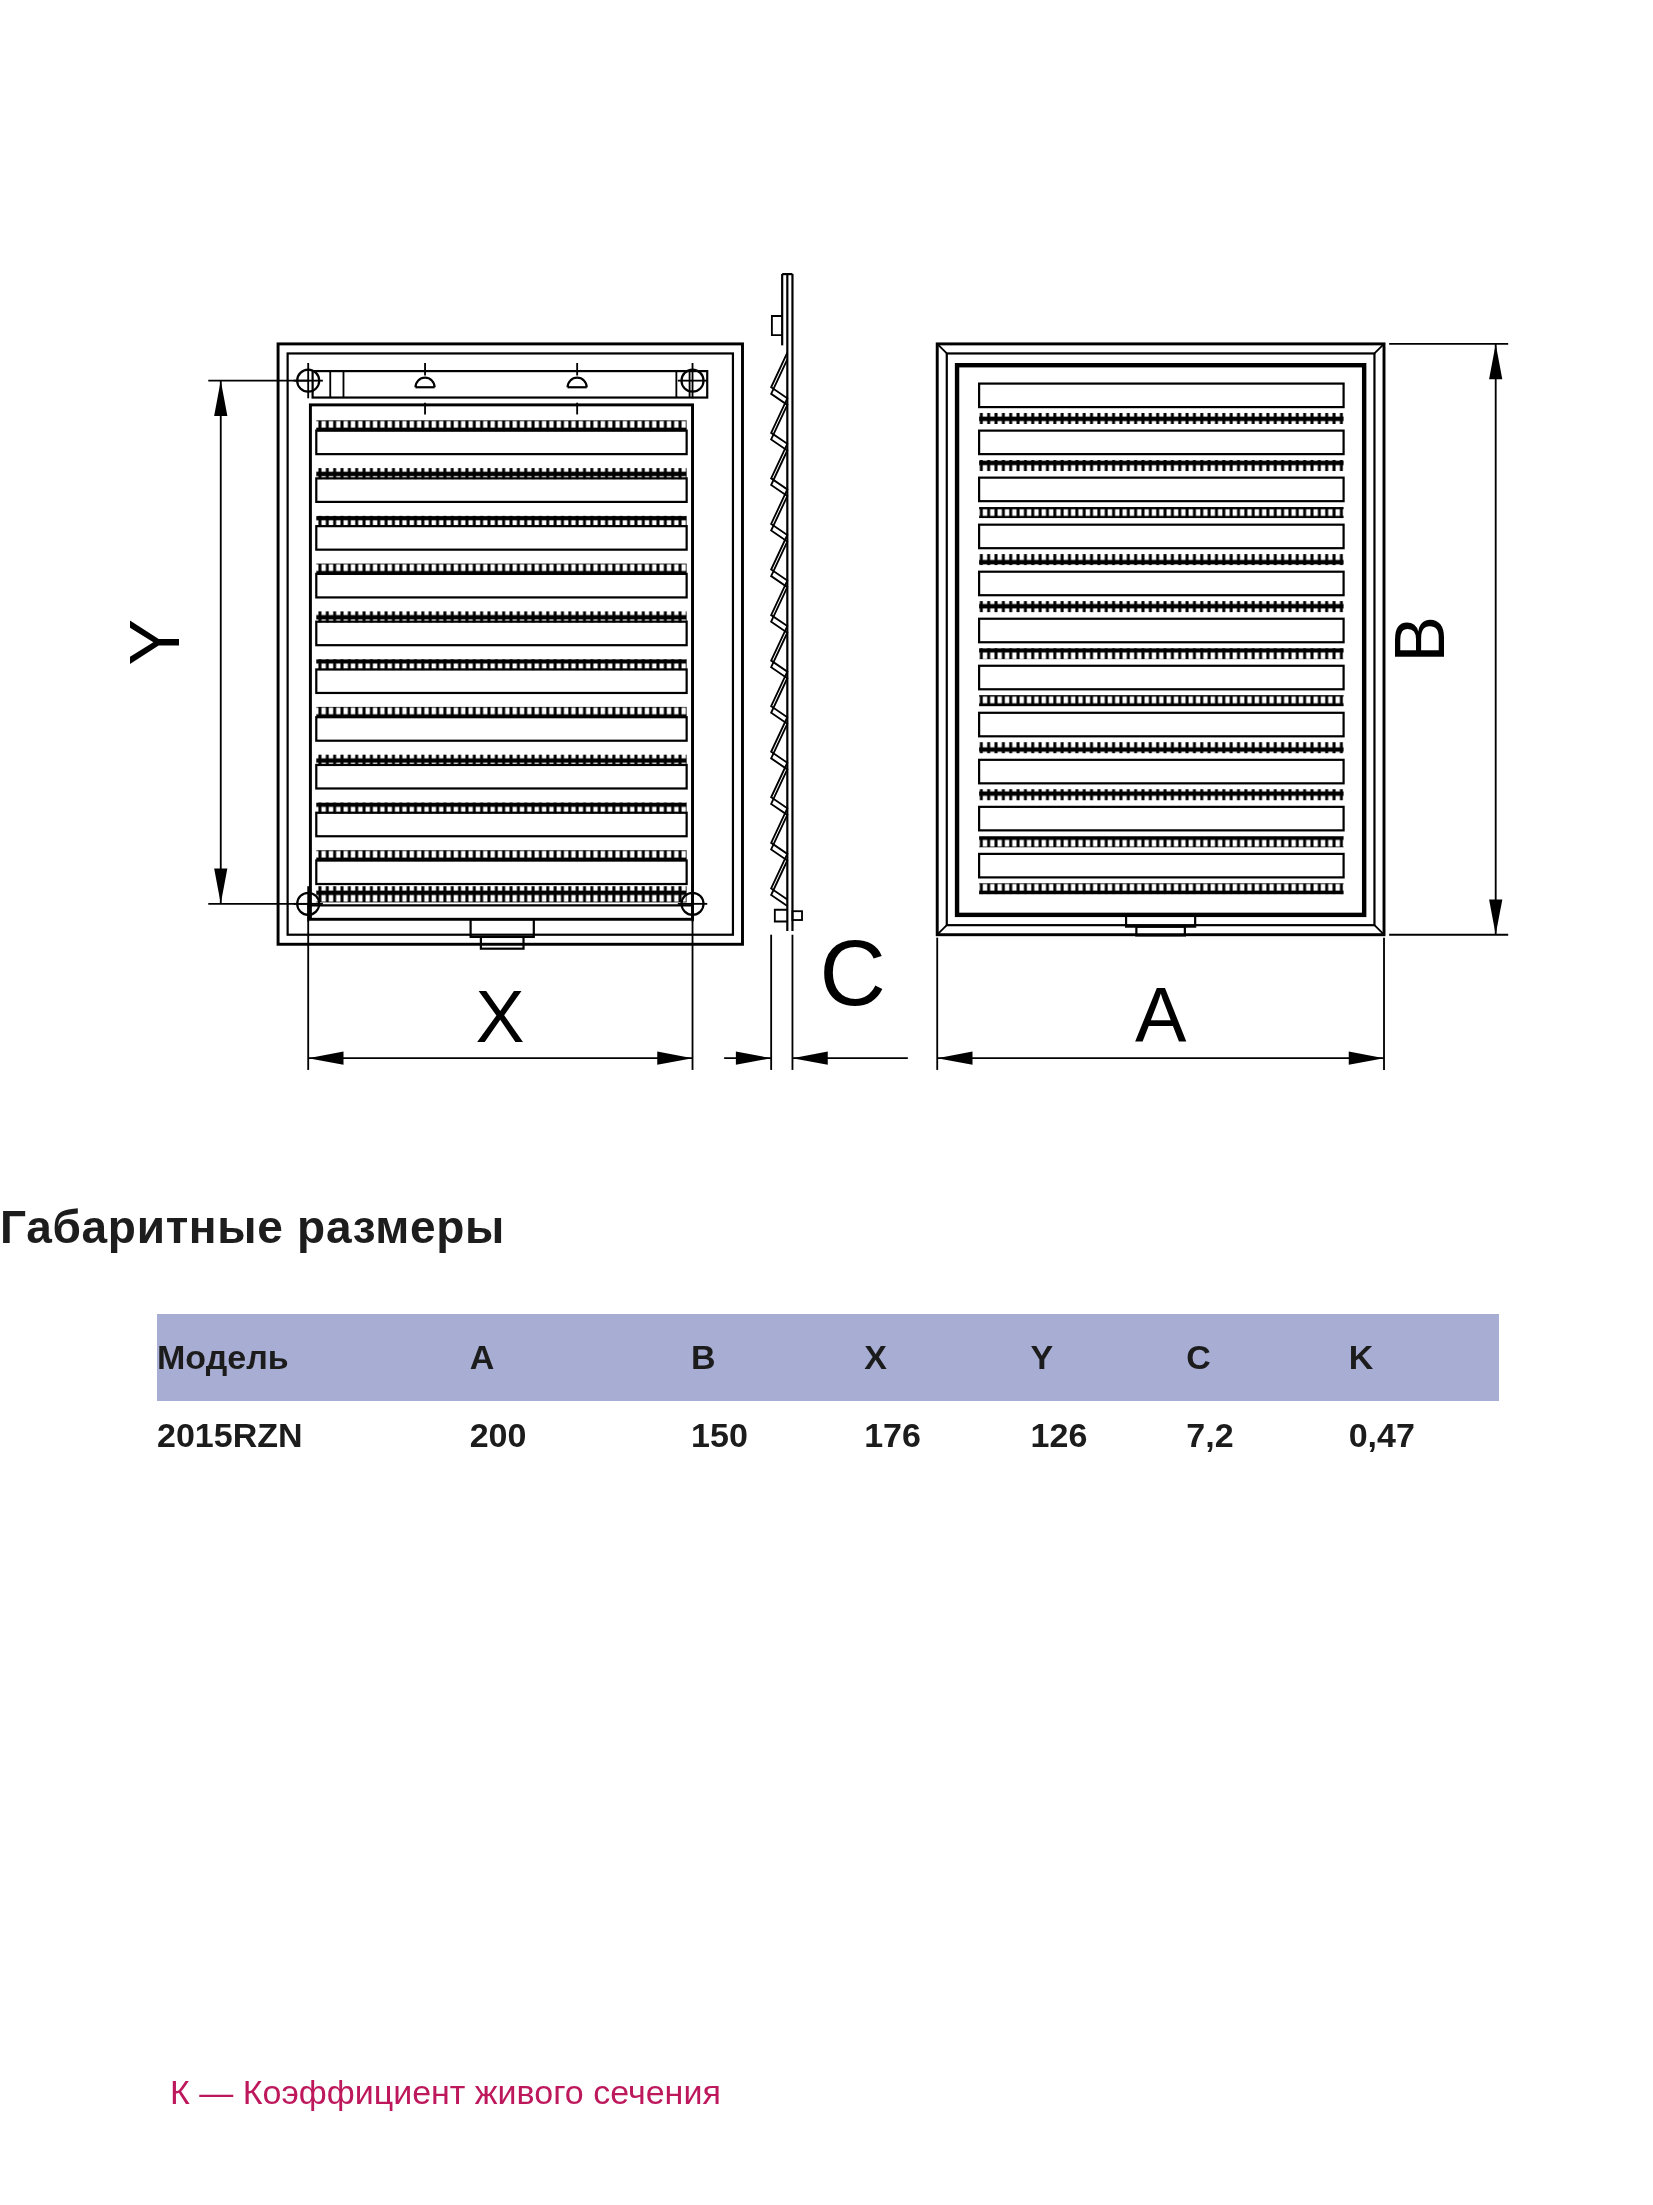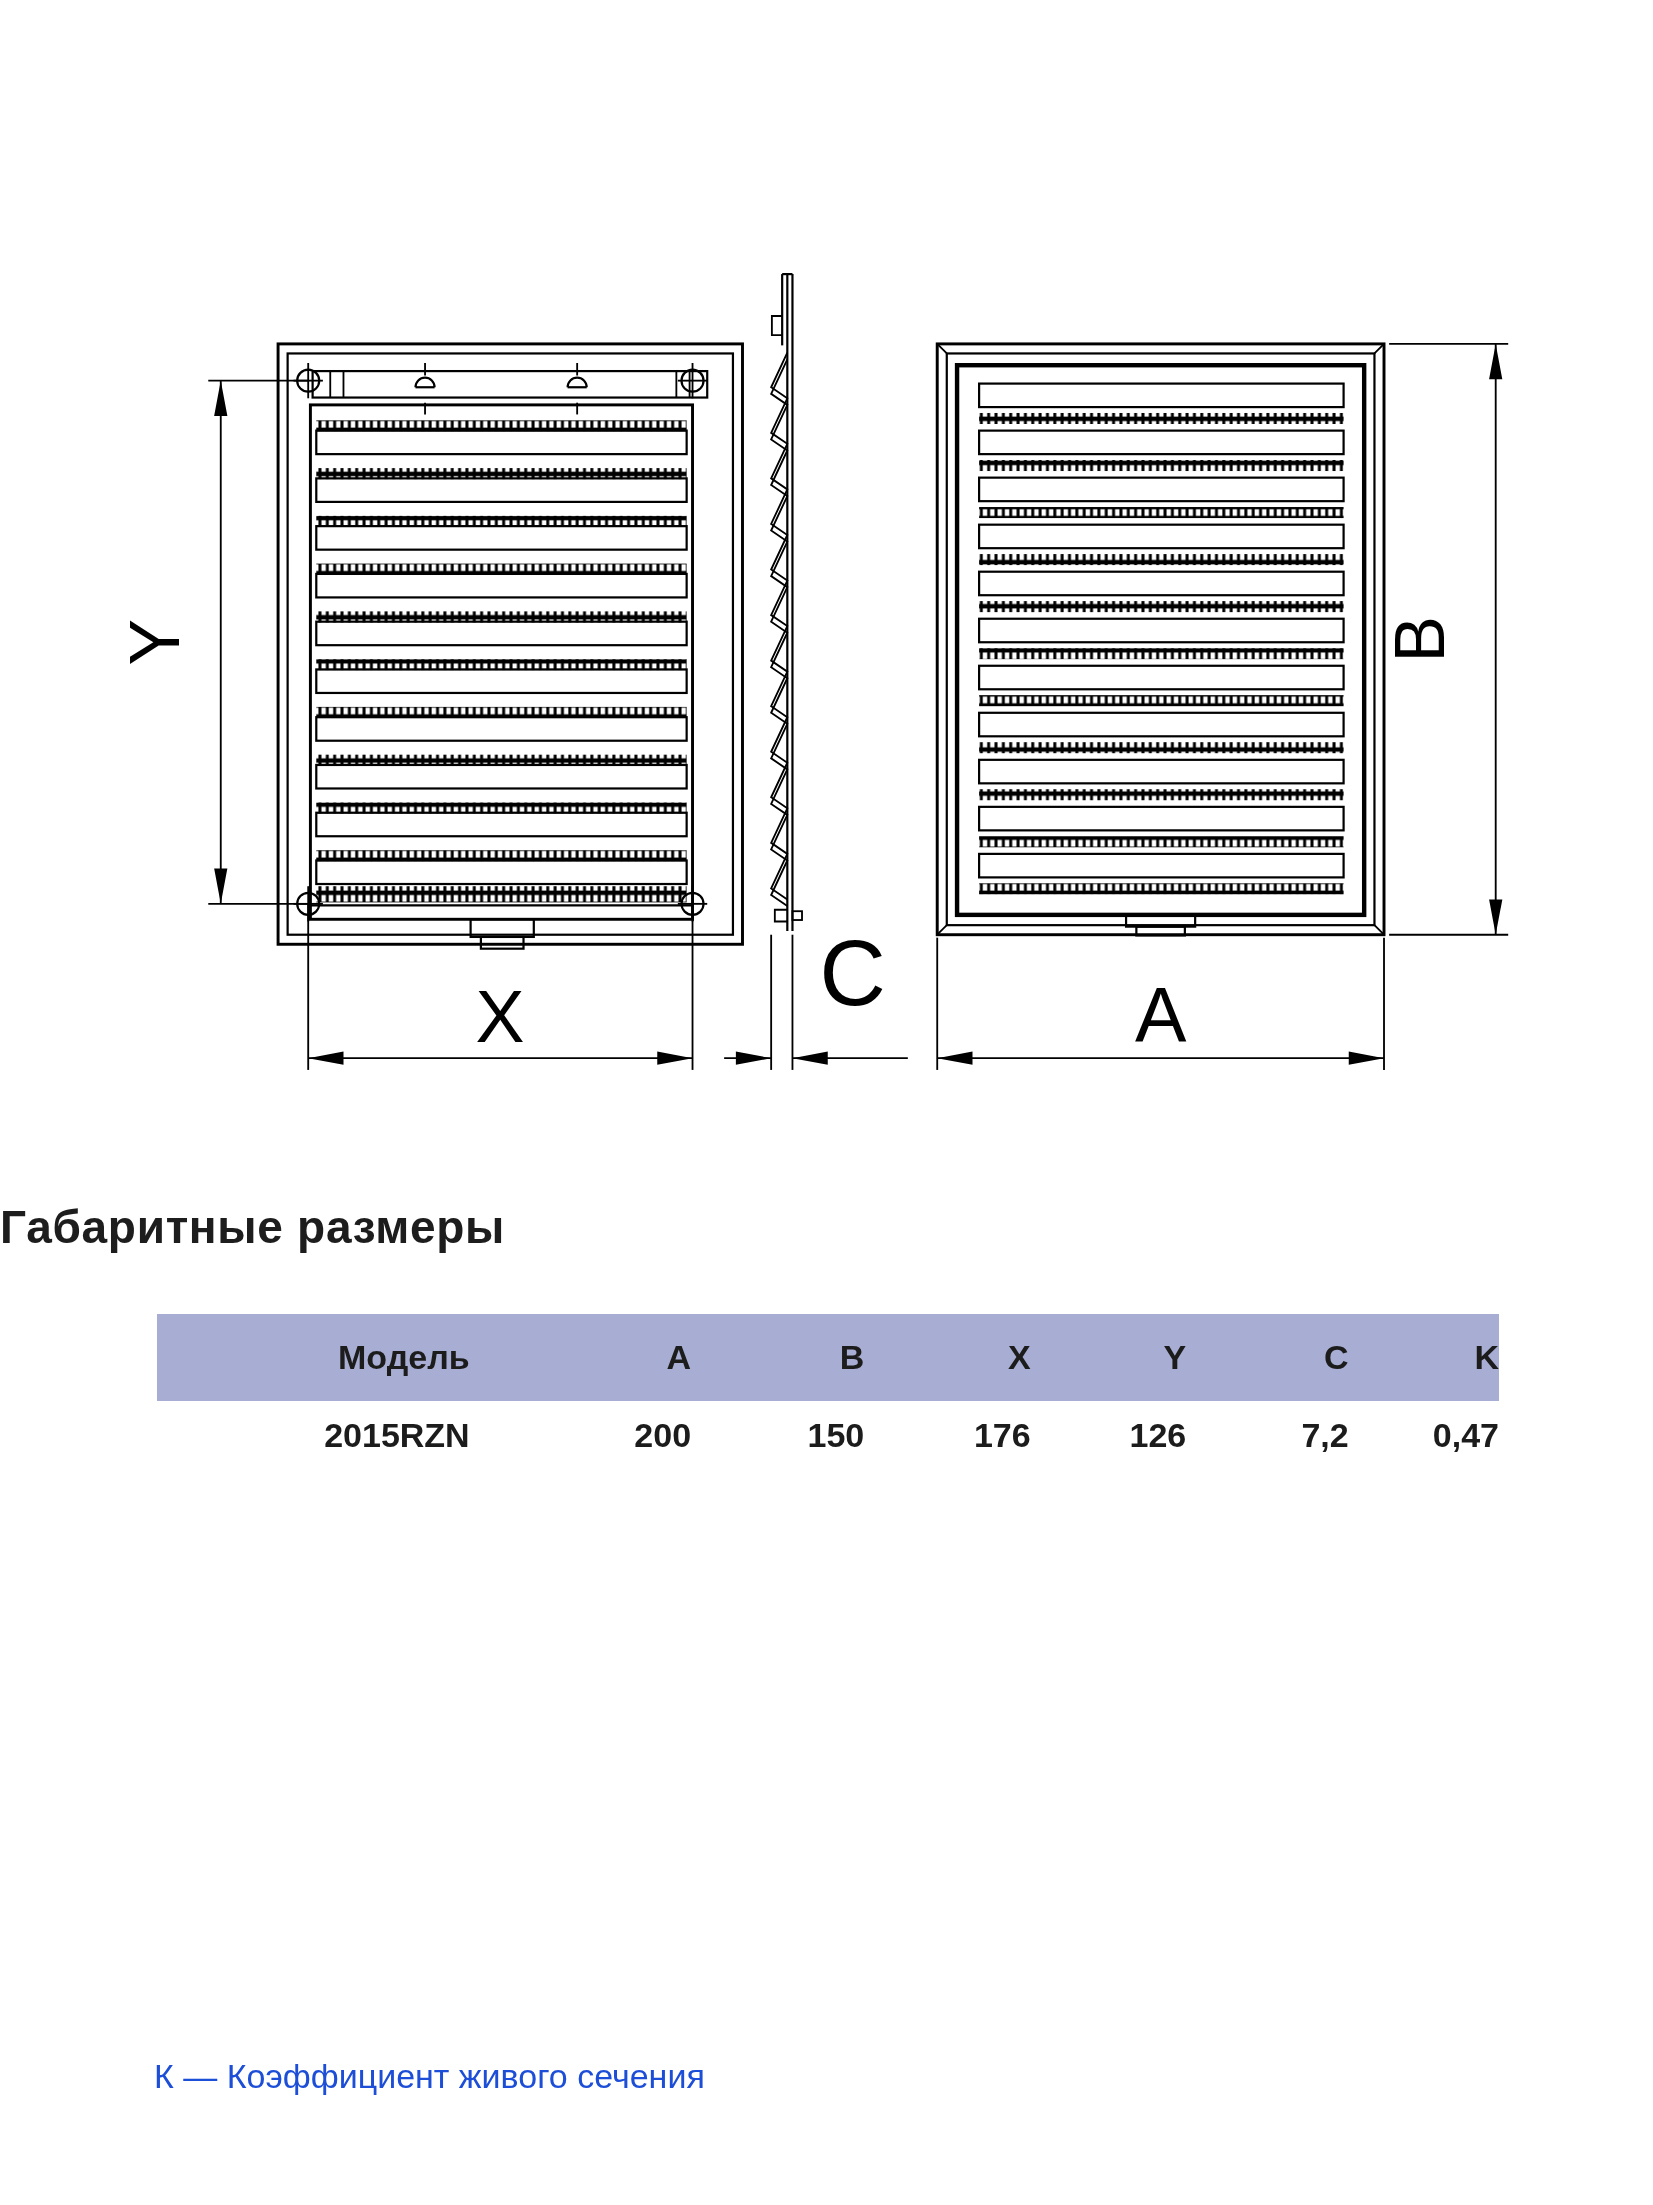--- a/index.html
+++ b/index.html
@@ -33,37 +33,37 @@
     color:#1d1d1d;
   }
   table.dims{
     position:absolute;
     left:157px;top:1314px;
     width:1342px;
     border-collapse:collapse;
     table-layout:fixed;
   }
   table.dims th, table.dims td{
-    text-align:right;
+    text-align:left;
     vertical-align:middle;
     font-size:34px;
     font-weight:700;
     color:#1c1c1c;
     padding:0;
   }
   table.dims thead tr{height:87px;background:var(--header-bg,#a8aed3);}
   table.dims tbody tr{height:69px;background:#ffffff;}
   table.dims tbody tr.alt{background:var(--row-alt-bg,#ced3e6);}
   .footnote{
     position:absolute;
     left:154px;top:2057px;
-    margin:0;
+    margin:16px;
     font-size:34px;
     font-weight:400;
-    color:#1d4ed8;
+    color:#be185d;
   }
 </style>
 </head>
 <body>
 
 <div class="page" style="--header-bg: #a8aed3; --row-alt-bg: #ced3e6;">
 
   <svg class="diagram" viewBox="0 0 2250 1550" xmlns="http://www.w3.org/2000/svg">
     <defs>
       <pattern id="serr" width="10" height="15" patternUnits="userSpaceOnUse">

